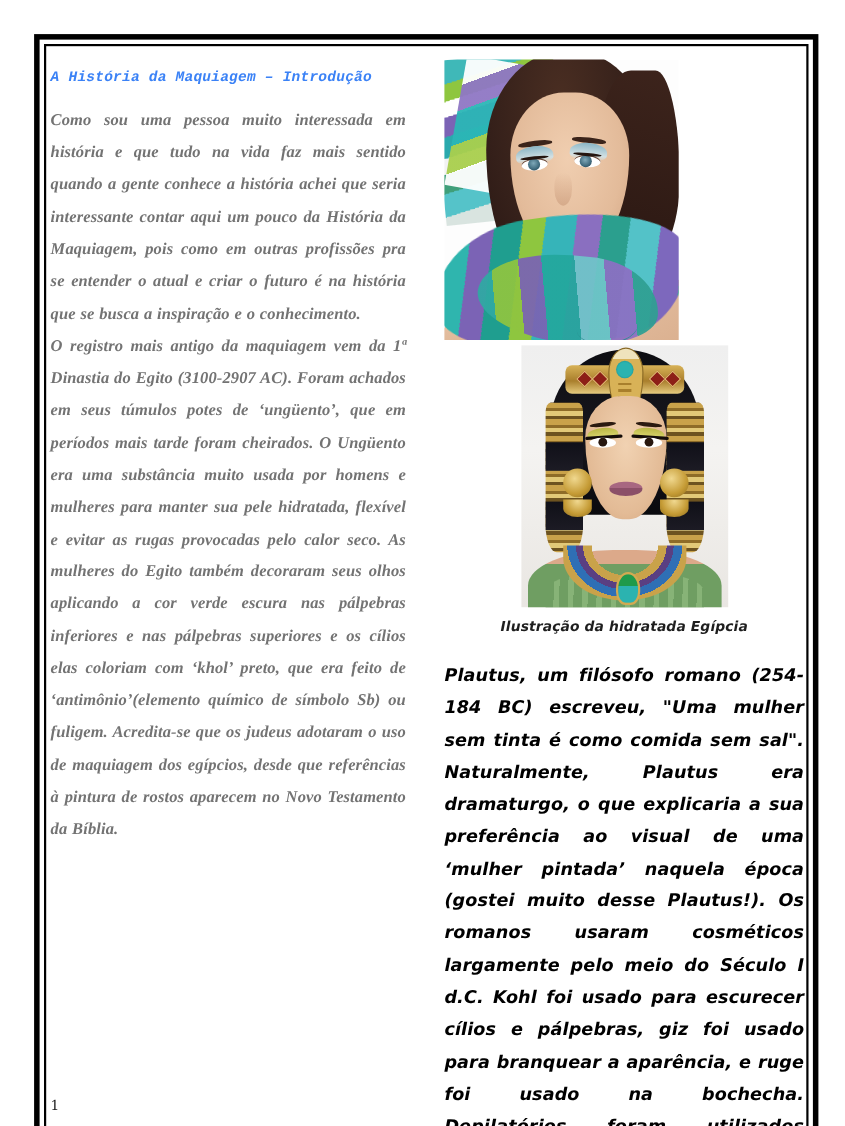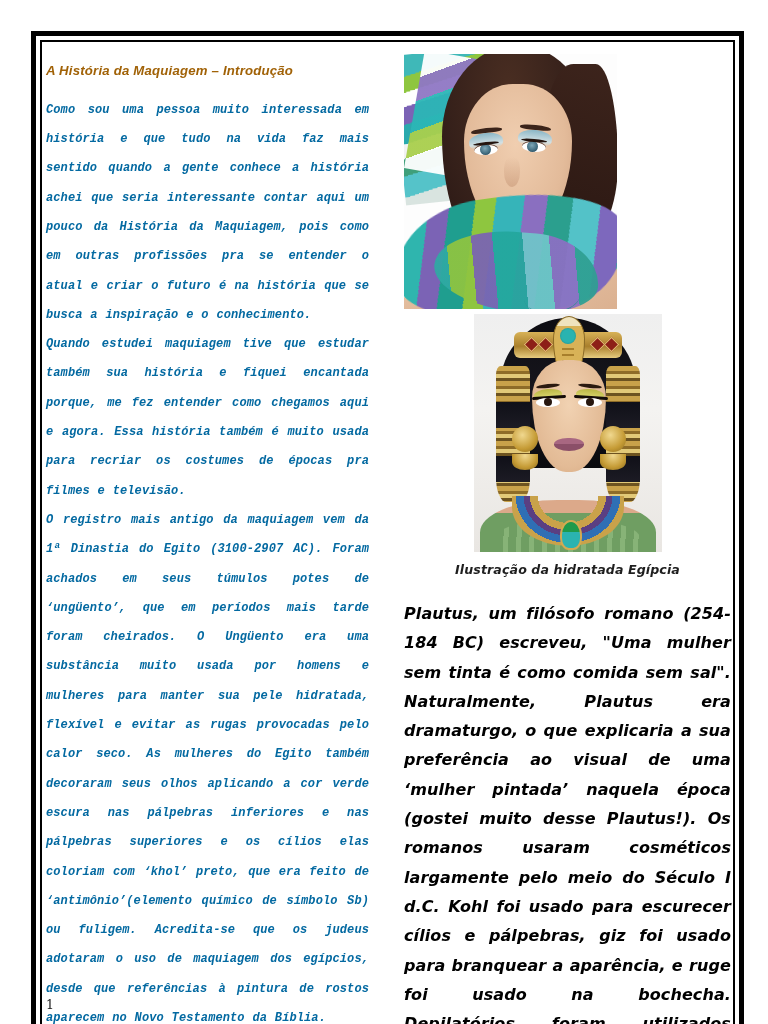--- a/index.html
+++ b/index.html
@@ -60,36 +60,36 @@
     width: 323px;
   }
   .col-right {
     position: absolute;
     left: 360px;
     top: 10px;
     width: 327px;
   }
 
   .doc-title {
-    font-family: Liberation Sans, sans-serif;
+    font-family: Liberation Mono, monospace;
     font-style: italic;
     font-weight: bold;
     font-size: 13.2px;
-    color: #a16207;
+    color: #3b82f6;
     letter-spacing: 0.2px;
     margin: 0 0 16px 0;
     line-height: 1.35;
   }
 
   .para {
-    font-family: Liberation Mono, monospace;
+    font-family: Liberation Serif, serif;
     font-style: italic;
     font-weight: bold;
-    font-size: 12px;
-    color: #0369a1;
+    font-size: 15px;
+    color: #737373;
     line-height: 29.3px;
     text-align: justify;
     text-justify: inter-word;
     margin: 0;
     letter-spacing: 0.1px;
     word-spacing: 0.5px;
   }
   .para + .para { margin-top: 0; }
 
   .para-right {
@@ -428,21 +428,20 @@
   <div class="page-border-inner"></div>
 
   <div class="content">
 
     <div class="col-left">
 
       <h1 class="doc-title">A História da Maquiagem – Introdução</h1>
 
       <p class="para">Como sou uma pessoa muito interessada em história e que tudo na vida faz mais sentido quando a gente conhece a história achei que seria interessante contar aqui um pouco da História da Maquiagem, pois como em outras profissões pra se entender o atual e criar o futuro é na história que se busca a inspiração e o conhecimento.</p>
 
-      <p class="para">Quando estudei maquiagem tive que estudar também sua história e fiquei encantada porque, me fez entender como chegamos aqui e agora. Essa história também é muito usada para recriar os costumes de épocas pra filmes e televisão.</p>
 
       <p class="para">O registro mais antigo da maquiagem vem da 1ª Dinastia do Egito (3100-2907 AC). Foram achados em seus túmulos potes de ‘ungüento’, que em períodos mais tarde foram cheirados. O Ungüento era uma substância muito usada por homens e mulheres para manter sua pele hidratada, flexível e evitar as rugas provocadas pelo calor seco. As mulheres do Egito também decoraram seus olhos aplicando a cor verde escura nas pálpebras inferiores e nas pálpebras superiores e os cílios elas coloriam com ‘khol’ preto, que era feito de ‘antimônio’(elemento químico de símbolo Sb) ou fuligem. Acredita-se que os judeus adotaram o uso de maquiagem dos egípcios, desde que referências à pintura de rostos aparecem no Novo Testamento da Bíblia.</p>
     </div>
 
     <div class="col-right">
 
       <div class="fig-model fig-frame">
         <div class="bg-white"></div>
         <div class="scarf-top"></div>
         <div class="scarf-top2"></div>

